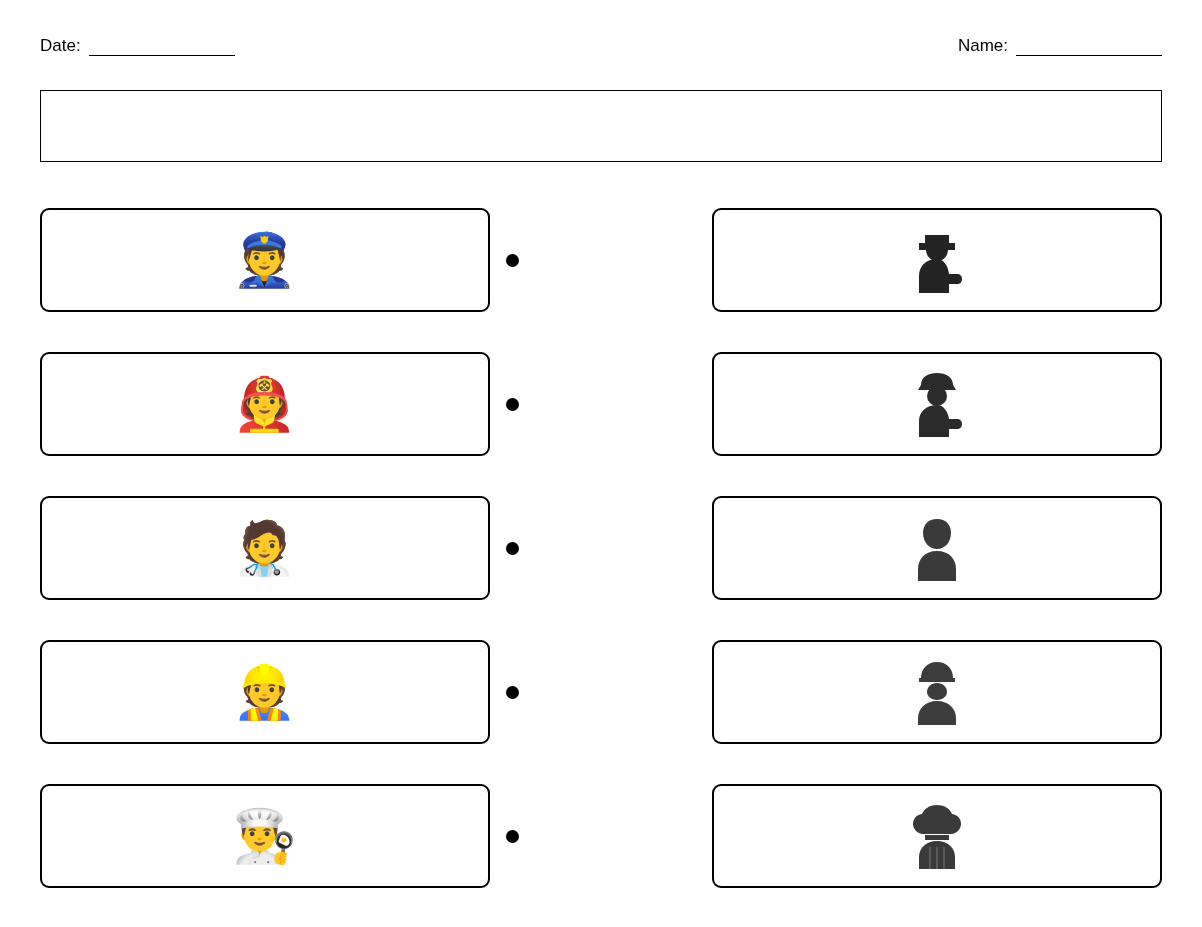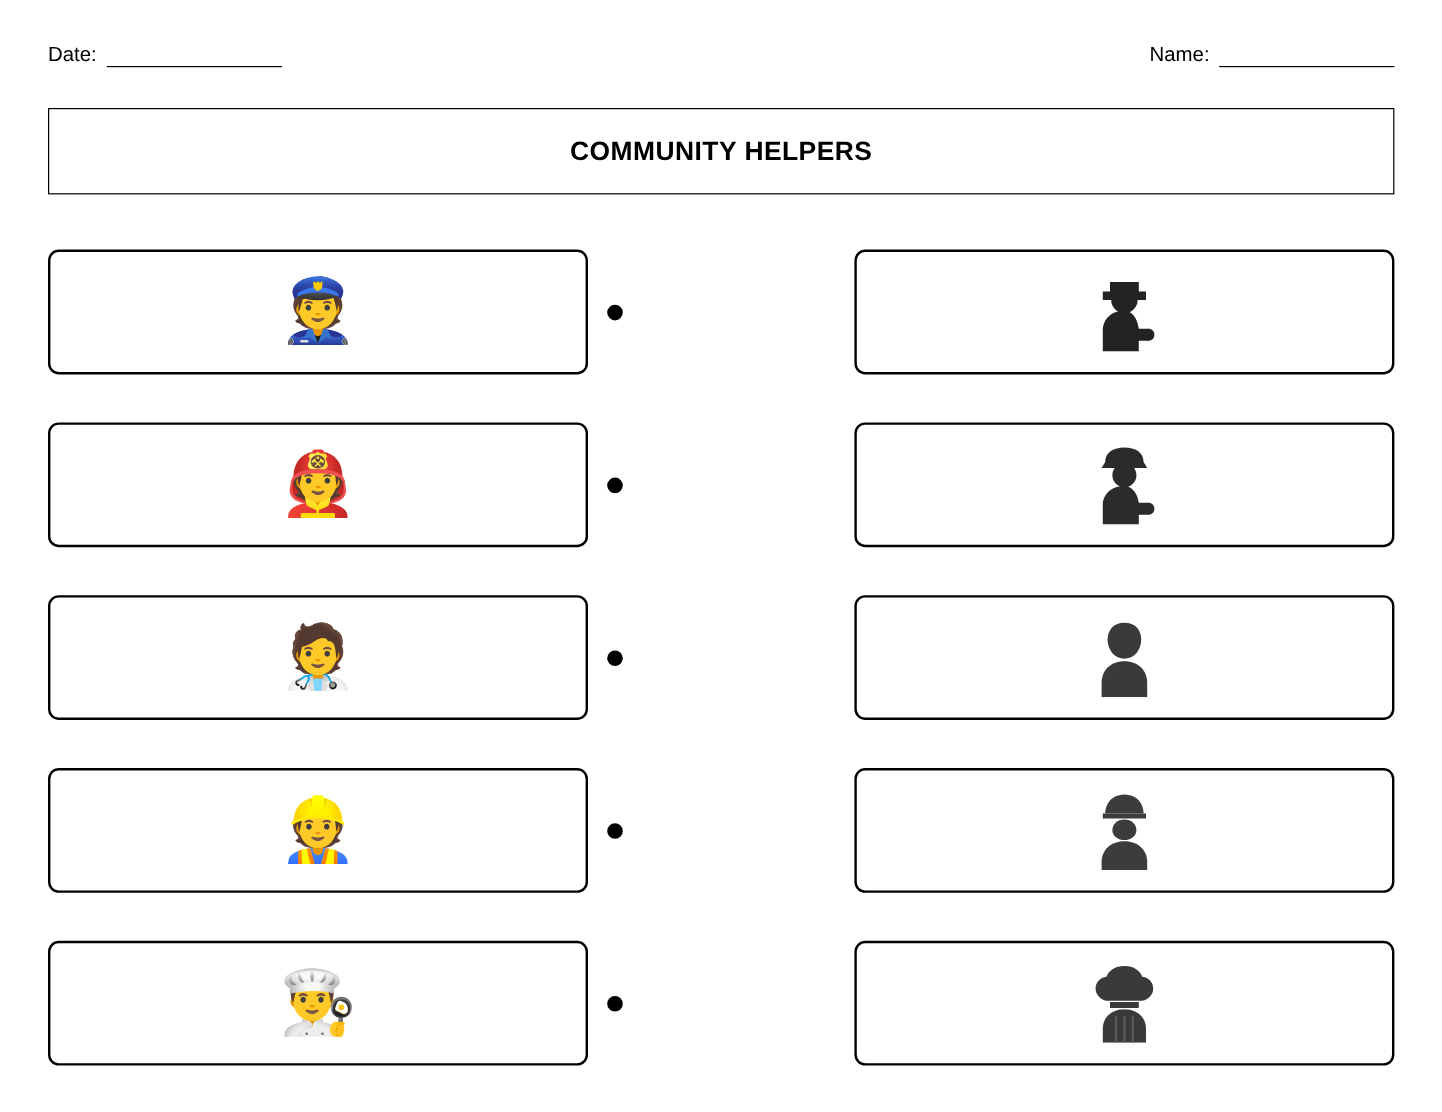--- a/index.html
+++ b/index.html
@@ -138,21 +138,20 @@
     <span class="meta-label">Date:</span>
     <span class="meta-line"></span>
   </div>
   <div class="meta-field date">
     <span class="meta-label">Name:</span>
     <span class="meta-line"></span>
   </div>
 </div>
 
 <div class="title-box">
-  <div class="title-main">COMMUNITY HELPERS</div>
 </div>
 
 <div class="match-area">
 
   <div class="match-row">
     <div class="card left">
       <span class="emoji">👮</span>
     </div>
     <div class="dot left-dot"></div>
     <div class="dot right-dot"></div>

